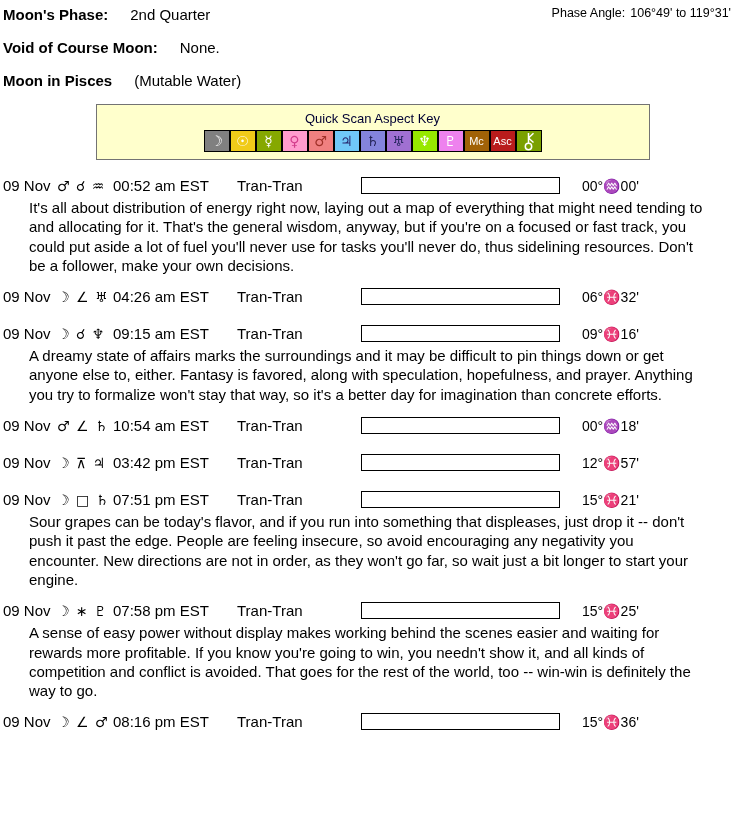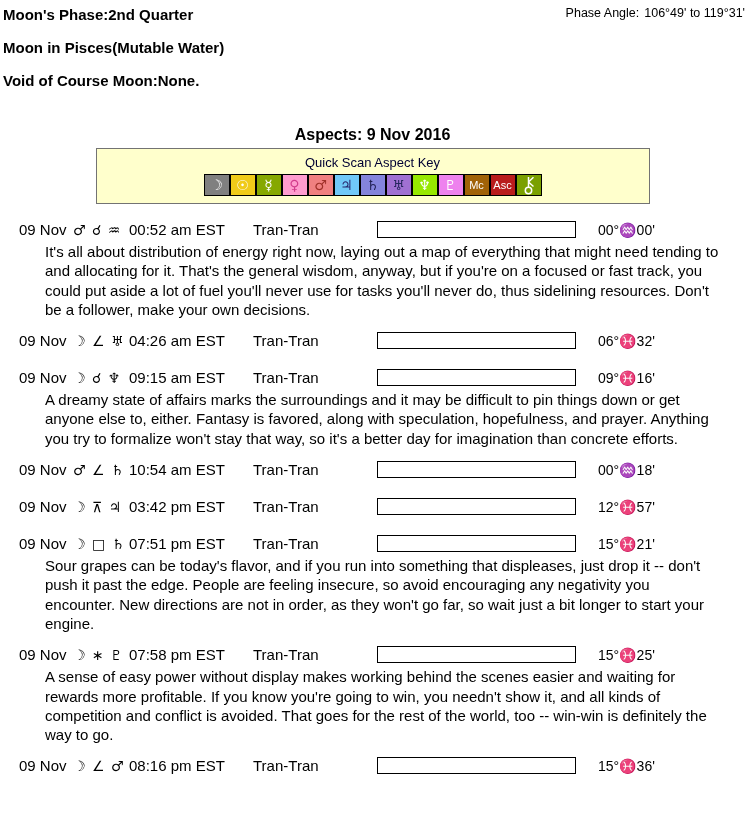--- a/index.html
+++ b/index.html
@@ -5,43 +5,43 @@
   html,body { margin:0; padding:0; background:#ffffff; }
   .page {
     position:relative; width:745px; height:836px; overflow:hidden;
     background:#ffffff; color:#000000;
     font-family:"Liberation Sans", sans-serif; font-size:15px;
   }
   
   .hdr { padding:5px 3px 0 3px; }
   .hdr-line { line-height:19px; margin-bottom:14px; }
   .hdr-line b { font-weight:bold;text-align:right; }
-  .hdr-val { margin-left:0;font-weight:bold; }
-  .phase-angle { position:absolute; top:6px; right:0; font-size:12.5px;padding-left:20px; }
+  .hdr-val { margin-left:22px; }
+  .phase-angle { position:absolute; top:6px; right:14px; font-size:12.5px;padding-left:20px; }
   .phase-angle .pa-val { margin-left:5px; }
   
   .aspects-heading { text-align:center; font-size:16px; font-weight:bold; margin-top:35px; line-height:19px; }
   
   .key-box {
     width:552px; margin:4px auto 0 auto; border:1px solid #737373;
     background:#FFFFCC; color:#000033; text-align:center;
     padding:4px 0 7px 0; font-size:13px;
   }
   .key-title { margin:2px 0 4px 0; }
   .key-sub { margin:0 0 5px 0; }
   .key-icons { display:flex; justify-content:center; }
   .key-icon {
     width:24px; height:20px; border:1px solid #000000;
     display:flex; align-items:center; justify-content:center;
     font-family:"DejaVu Sans", sans-serif; font-size:14px; font-weight:bold;
   }
   .key-icon.txt { font-family:"Liberation Sans", sans-serif; font-size:11px; font-weight:normal; }
   
   .aspects-list { margin-top:16px; }
-  .aspect-block { margin-bottom:18px;margin-left:16px; }
+  .aspect-block { margin-bottom:18px; }
   .aspect-block.with-desc { margin-bottom:12px; }
   .aspect-row { display:flex; align-items:center; padding-left:3px; height:19px; }
   .a-date { width:54px; }
   .a-glyphs { width:56px; font-family:"DejaVu Sans", sans-serif; font-size:14px; letter-spacing:1px; }
   .a-time { width:124px; }
   .a-type { width:124px; }
   .a-bar { width:197px; height:15px; border:1px solid #000000; background:#ffffff; flex:none; }
   .a-fill { height:100%; }
   .a-value { margin-left:22px; font-family:Liberation Sans, sans-serif; font-size:14px; white-space:nowrap; }
   .description {
@@ -52,32 +52,31 @@
 </head>
 <body>
 
 <div class="page">
 
   <div class="hdr">
     <div class="hdr-line">
       <b>Moon's Phase:</b><span class="hdr-val">2nd Quarter</span>
     </div>
     <div class="hdr-line">
-      <b>Moon in Pisces</b><span class="hdr-val">(Mutable Water)</span>
+      <b>Void of Course Moon:</b><span class="hdr-val">None.</span>
     </div>
     <div class="hdr-line">
-      <b>Void of Course Moon:</b><span class="hdr-val">None.</span>
+      <b>Moon in Pisces</b><span class="hdr-val">(Mutable Water)</span>
     </div>
   </div>
 
   <div class="phase-angle">
     <span>Phase Angle:</span><span class="pa-val">106°49' to 119°31'</span>
   </div>
 
-  <div class="aspects-heading">Aspects: 9 Nov 2016</div>
 
   <div class="key-box">
     <div class="key-title">Quick Scan Aspect Key</div>
     <div class="key-icons">
       <span class="key-icon" style="background-color: rgb(128, 128, 128); color: rgb(255, 255, 255);">☽</span>
       <span class="key-icon" style="background-color: rgb(240, 203, 25); color: rgb(255, 255, 255);">☉</span>
       <span class="key-icon" style="background-color: rgb(134, 168, 0); color: rgb(255, 255, 255);">☿</span>
       <span class="key-icon" style="background-color: rgb(255, 156, 206); color: rgb(210, 60, 140);">♀</span>
       <span class="key-icon" style="background-color: rgb(240, 128, 128); color: rgb(160, 48, 40);">♂</span>
       <span class="key-icon" style="background-color: rgb(112, 200, 248); color: rgb(40, 40, 110);">♃</span>

